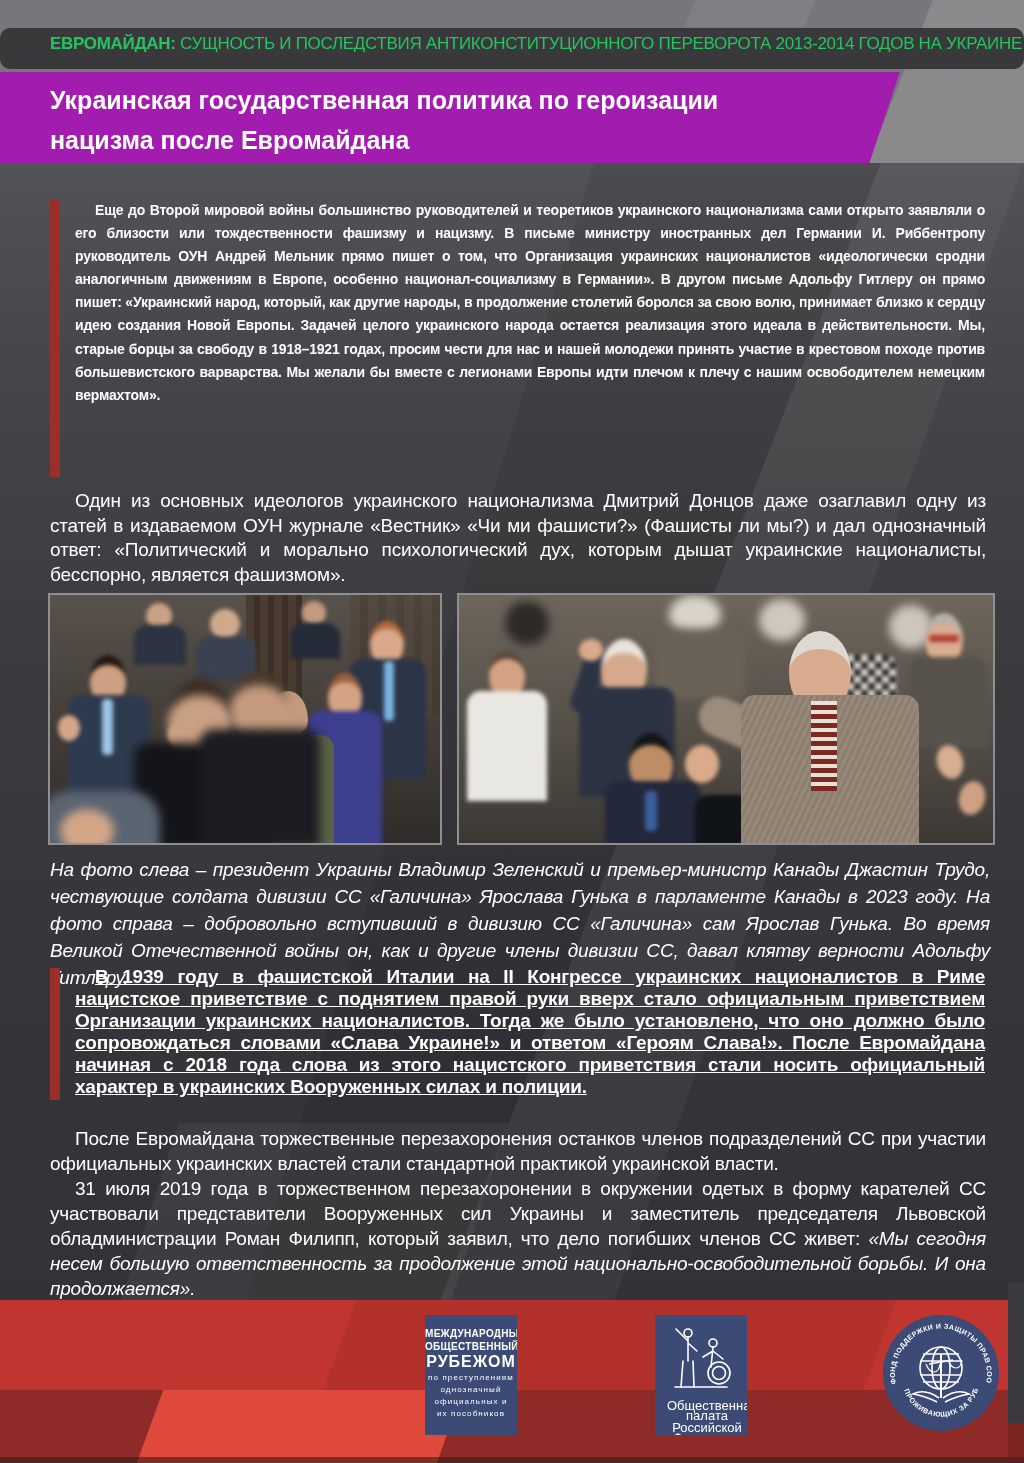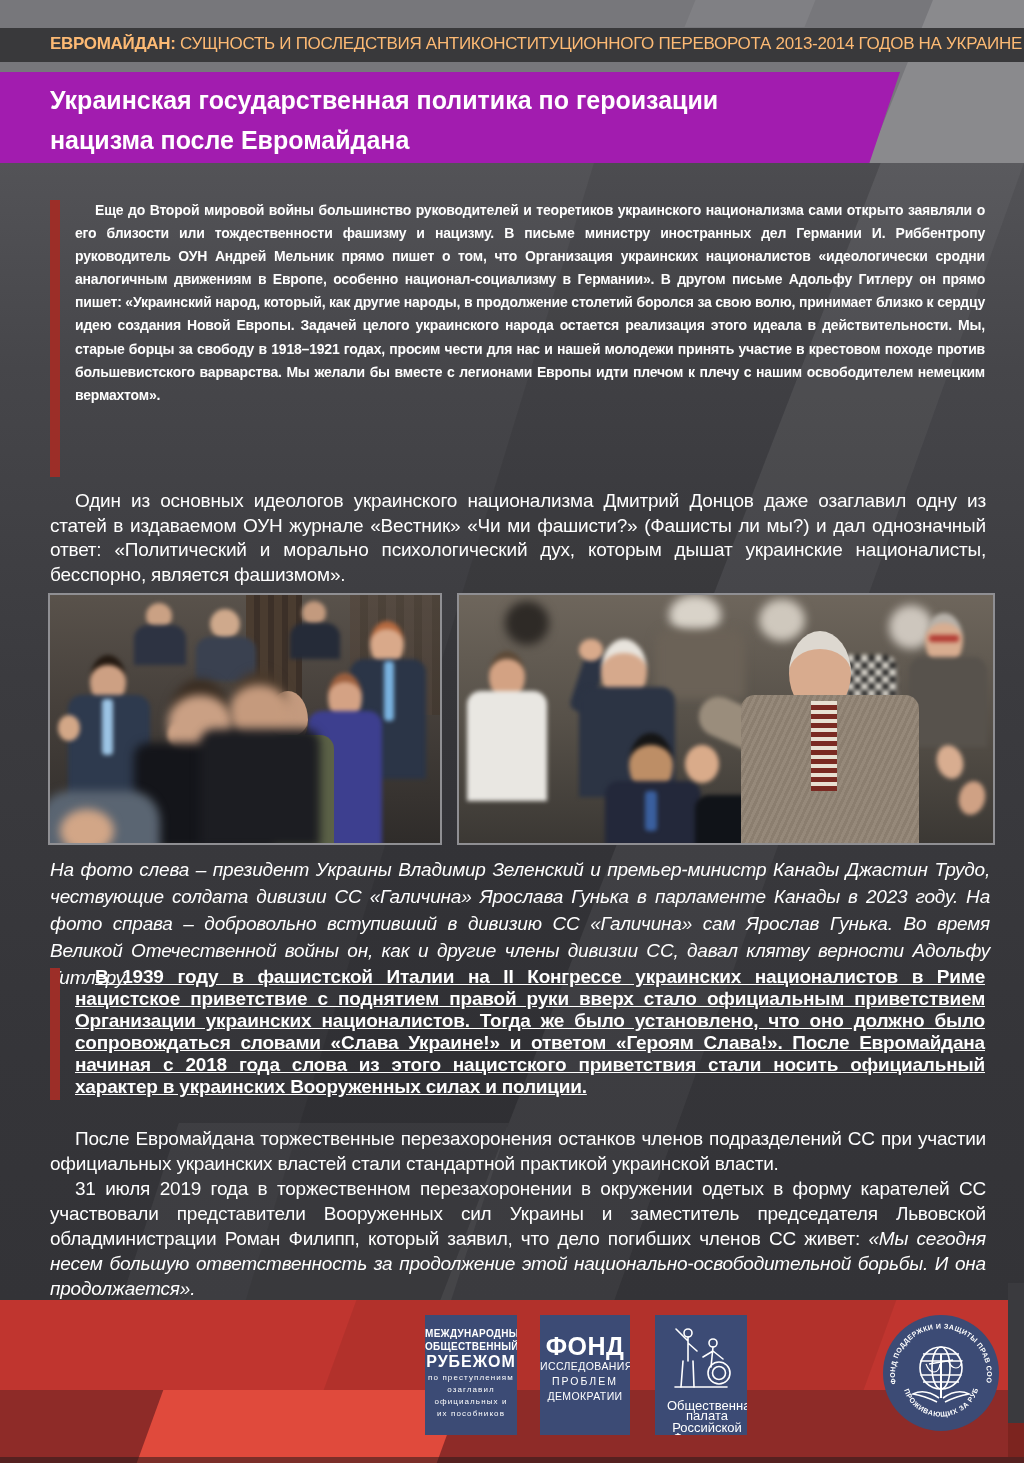--- a/index.html
+++ b/index.html
@@ -7,23 +7,23 @@
         font-family:"Liberation Sans",sans-serif;background:#76767a;}
 
   
   .bg-top{position:absolute;left:0;top:0;width:1024px;height:163px;background:#77777b;}
   .bg-top .diag1{position:absolute;left:900px;top:0;width:180px;height:163px;
         background:rgba(255,255,255,.14);transform:skewX(-22deg);}
   .bg-top .diag2{position:absolute;left:690px;top:0;width:120px;height:27px;
         background:rgba(255,255,255,.07);transform:skewX(-22deg);}
 
   
-  .topbar{position:absolute;left:0;top:28px;width:1024px;height:34px;background:#39393b;
-        color:#fdba74;font-size:17px;line-height:31px;letter-spacing:-0.3px;white-space:nowrap;
-        padding-left:50px;box-sizing:border-box;}
+  .topbar{position:absolute;left:0;top:28px;width:1024px;height:41px;background:#39393b;
+        color:#22c55e;font-size:17px;line-height:31px;letter-spacing:-0.3px;white-space:nowrap;
+        padding-left:50px;box-sizing:border-box;border-radius:10px;}
   .topbar b{font-weight:bold;}
 
   
   .banner{position:absolute;left:0;top:72px;width:900px;height:91px;background:#a21caf;
         clip-path:polygon(0 0,100% 0,96.6% 100%,0 100%);
         color:#fff;font-weight:bold;font-size:25px;line-height:40px;
         padding:8px 0 0 50px;box-sizing:border-box;}
 
   
   .content-bg{position:absolute;left:0;top:163px;width:1024px;height:1137px;
@@ -213,31 +213,25 @@
     <div class="fr-strip"></div>
   </div>
   <div class="fr-rightcol"></div>
   <div class="fr-rightcorner"></div>
 
   <div class="logo logo-tribunal">
     <div class="lt-b">МЕЖДУНАРОДНЫЙ</div>
     <div class="lt-b">ОБЩЕСТВЕННЫЙ</div>
     <div class="lt-big">РУБЕЖОМ</div>
     <div class="lt-s">по преступлениям</div>
-    <div class="lt-s">озаглавил</div>
+    <div class="lt-s">однозначный</div>
     <div class="lt-s">официальных и</div>
     <div class="lt-s">их пособников</div>
   </div>
 
-  <div class="logo logo-fond">
-    <div class="lf-big">ФОНД</div>
-    <div class="lf-s">ИССЛЕДОВАНИЯ</div>
-    <div class="lf-sp">ПРОБЛЕМ</div>
-    <div class="lf-s">ДЕМОКРАТИИ</div>
-  </div>
 
   <div class="logo logo-civic">
     <svg width="80" height="74" viewBox="0 0 80 74">
       <g fill="none" stroke="#fff" stroke-width="1.6" stroke-linecap="round">
         <circle cx="27" cy="12" r="4"></circle>
         <path d="M27 16 L27 40 M27 20 L15 8 M27 22 L36 30"></path>
         <path d="M22 40 L20 66 M32 40 L33 66"></path>
         <circle cx="52" cy="22" r="4"></circle>
         <path d="M52 26 L50 46 M52 30 L42 36 M52 30 L62 38"></path>
         <circle cx="58" cy="52" r="11"></circle>

